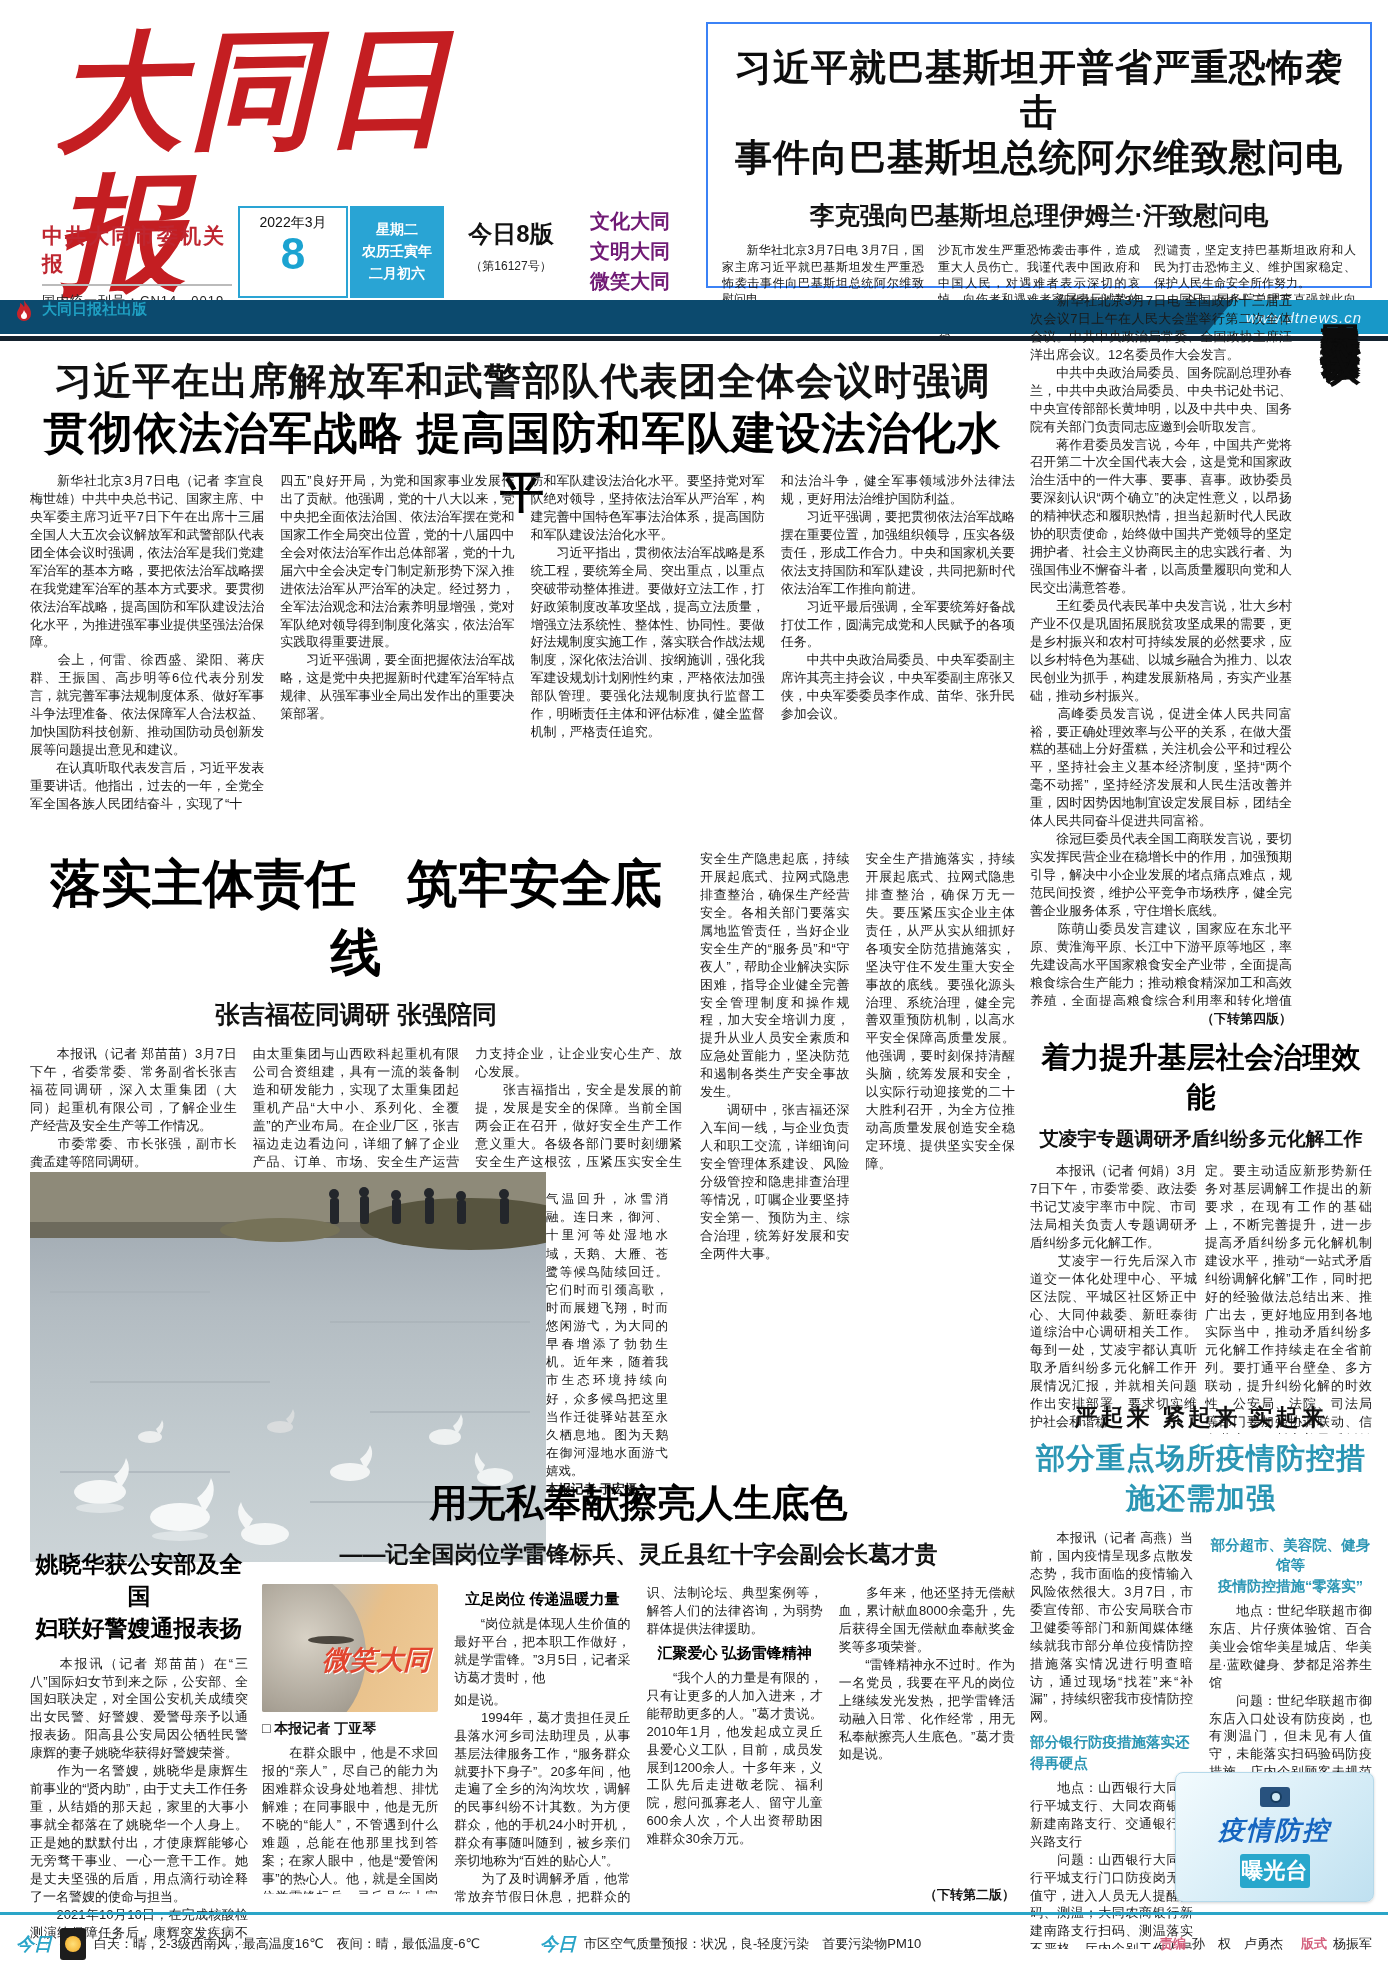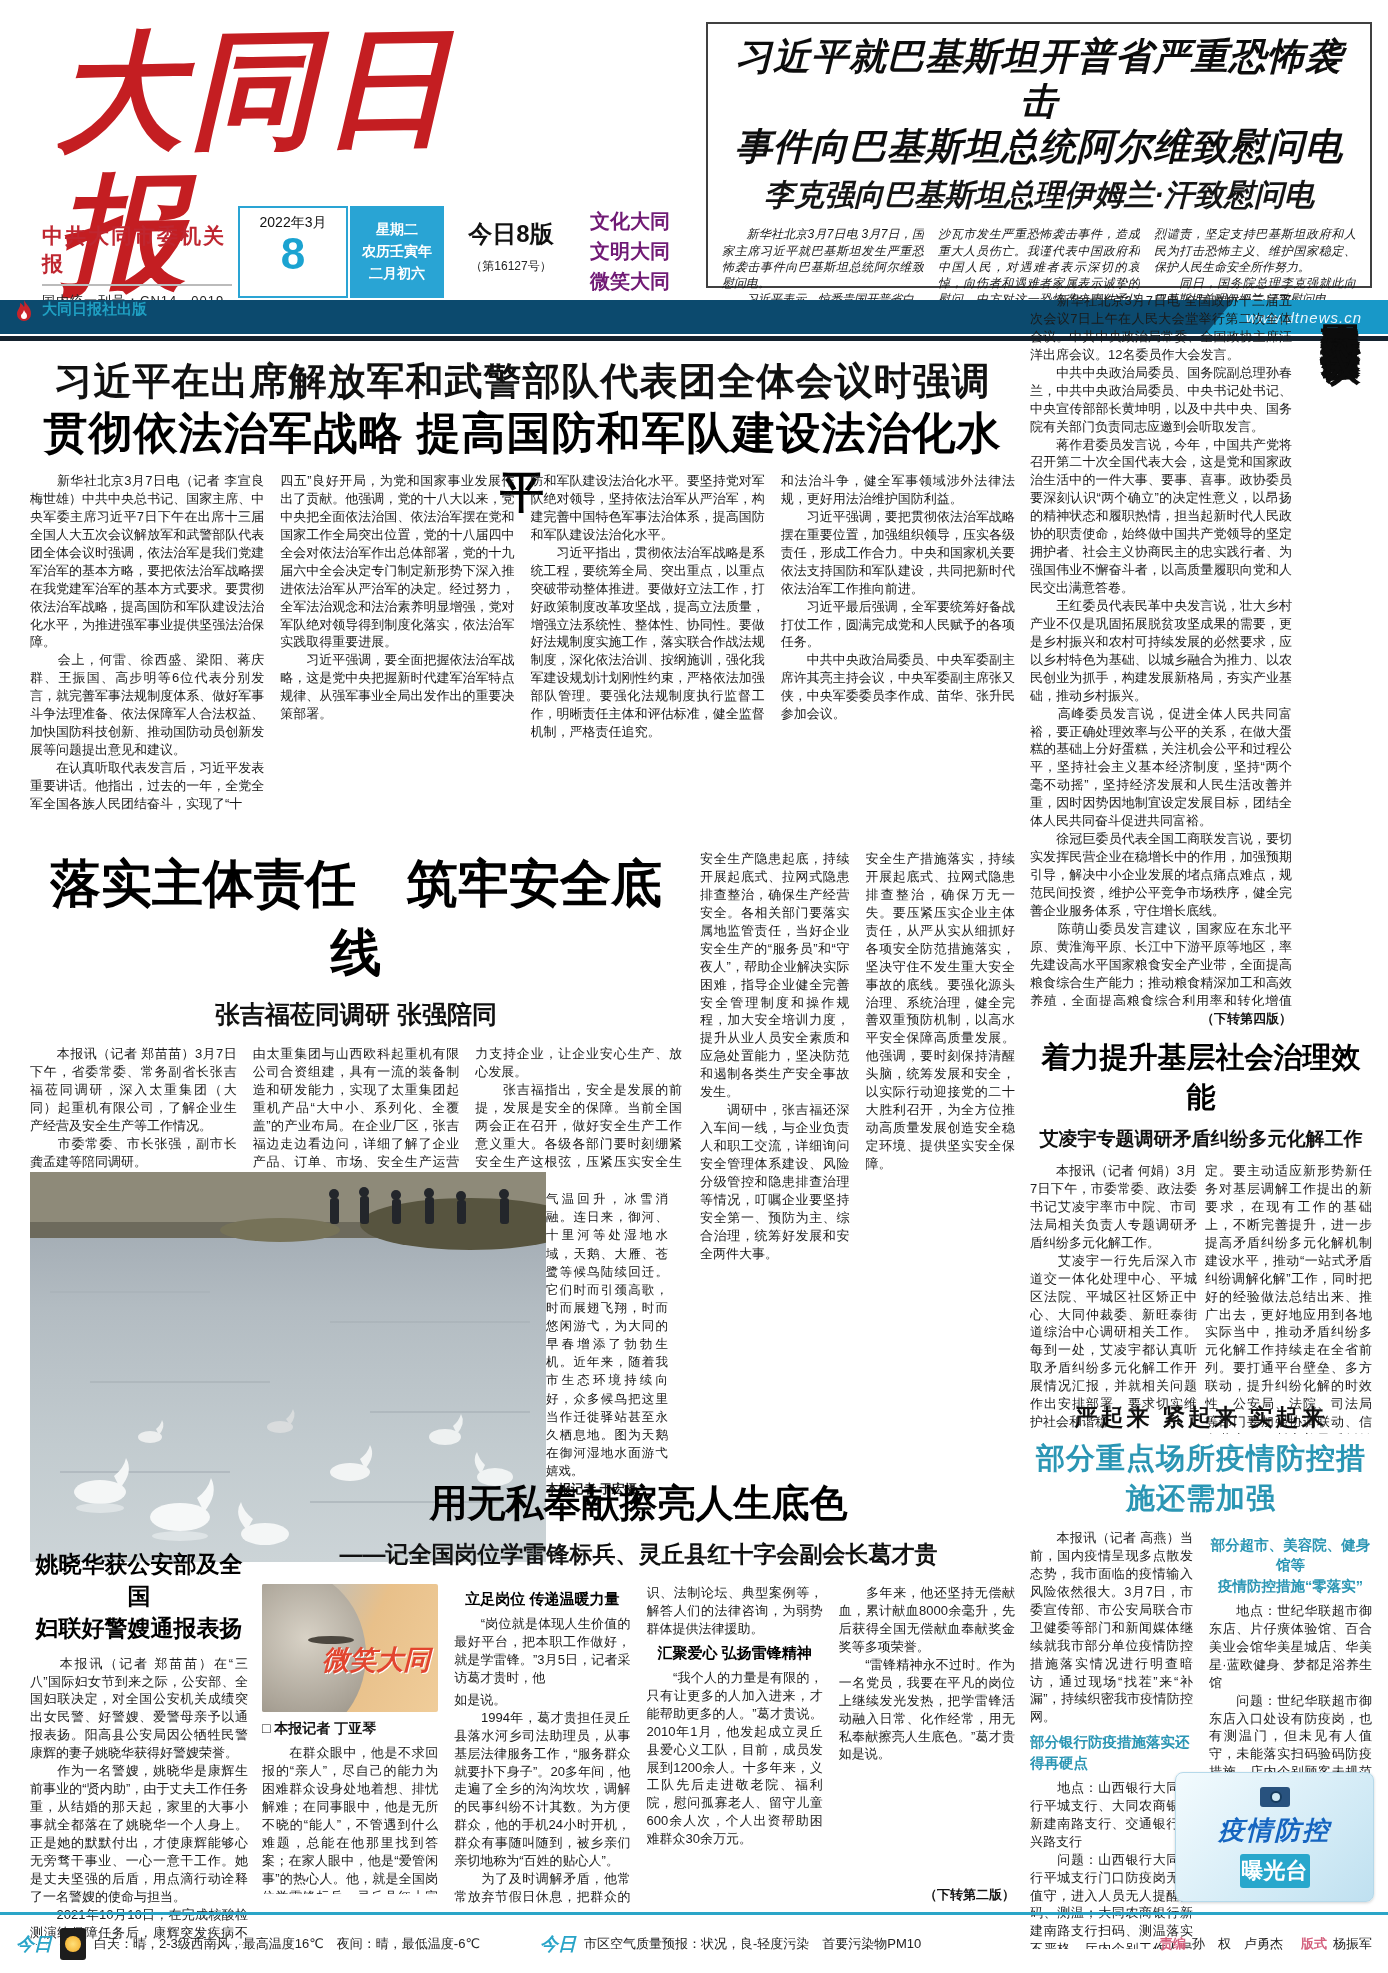--- a/index.html
+++ b/index.html
@@ -21,23 +21,23 @@
   .datebox .m{font-size:14px;color:#111;margin-top:6px;}
   .datebox .d{font-size:44px;font-weight:bold;color:#1ba3d1;line-height:1.0;}
   .weekbox{background:#29a4d4;color:#fff;font-weight:bold;font-size:14px;text-align:center;
            display:flex;flex-direction:column;justify-content:center;gap:4px;box-sizing:border-box;}
   .edition{text-align:center;}
   .edition .e1{font-size:24px;font-weight:bold;color:#111;}
   .edition .e2{font-size:12px;color:#222;margin-top:8px;}
   .slogans{color:#701a75;font-weight:bold;font-size:20px;line-height:30px;text-align:center;}
 
   
-  .pakbox{border:2px solid #404040;box-sizing:border-box;padding:10px 14px 6px 14px;font-style:italic;}
+  .pakbox{border:2px solid #3b82f6;box-sizing:border-box;padding:21px 14px 6px 14px;}
   .pak-h{font-weight:900;font-size:37px;text-align:center;color:#0d0d0d;line-height:1.22;letter-spacing:1px;}
-  .pak-sub{font-weight:bold;font-size:30px;text-align:center;color:#151515;margin-top:6px;}
+  .pak-sub{font-weight:bold;font-size:25px;text-align:center;color:#151515;margin-top:19px;}
   .pak-cols{display:flex;gap:14px;margin-top:10px;}
   .pak-cols .c{flex:1;font-size:12px;line-height:1.35;text-align:justify;white-space:pre-line;overflow:hidden;height:96px;}
 
   
   .band{background:#0c4a6e;display:flex;align-items:flex-start;}
   .pub{color:#1f9fc2;font-weight:bold;font-size:15px;margin-left:34px;}
   .webwrap{margin-left:auto;height:100%;display:flex;align-items:center;background:#1898c8;
            padding:0 26px 0 40px;clip-path:polygon(28px 0,100% 0,100% 100%,0 100%);}
   .web{color:#eaf7ff;font-style:italic;font-size:15px;letter-spacing:1px;}
   .rule{background:#15222e;}

